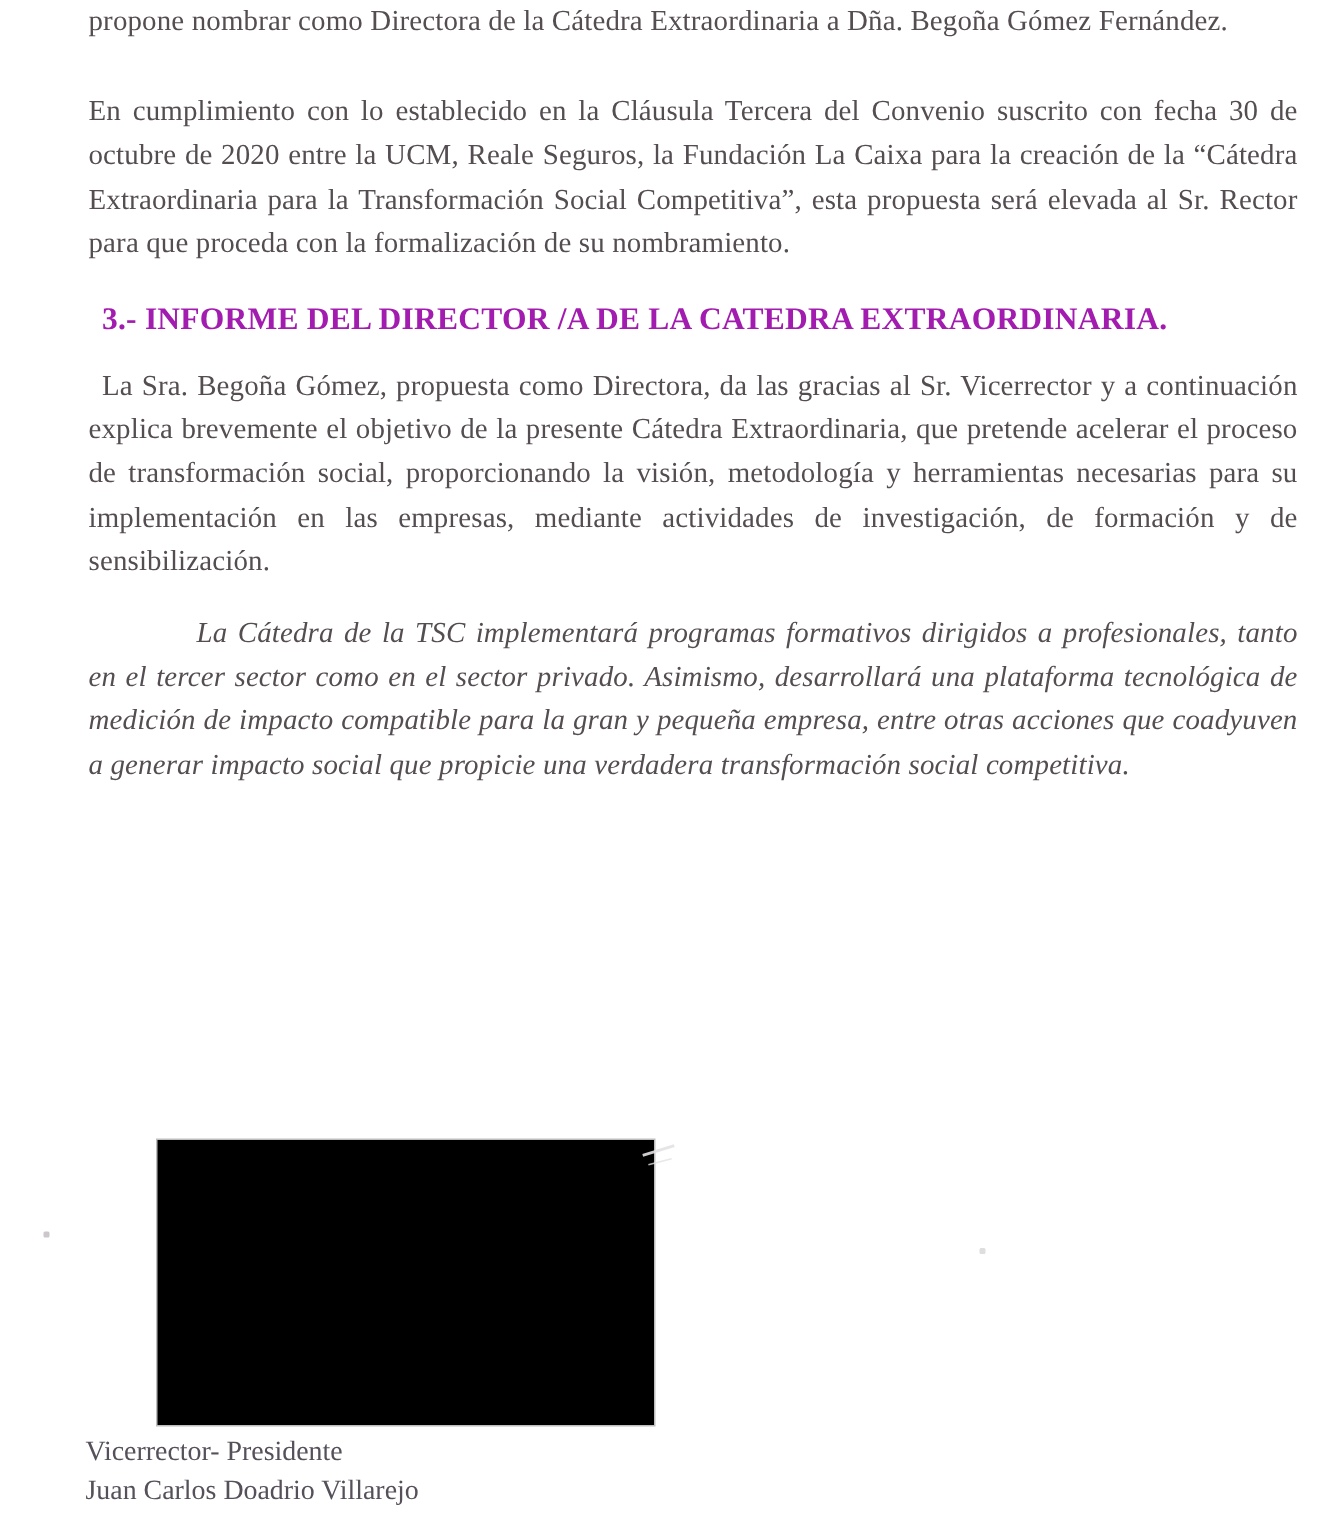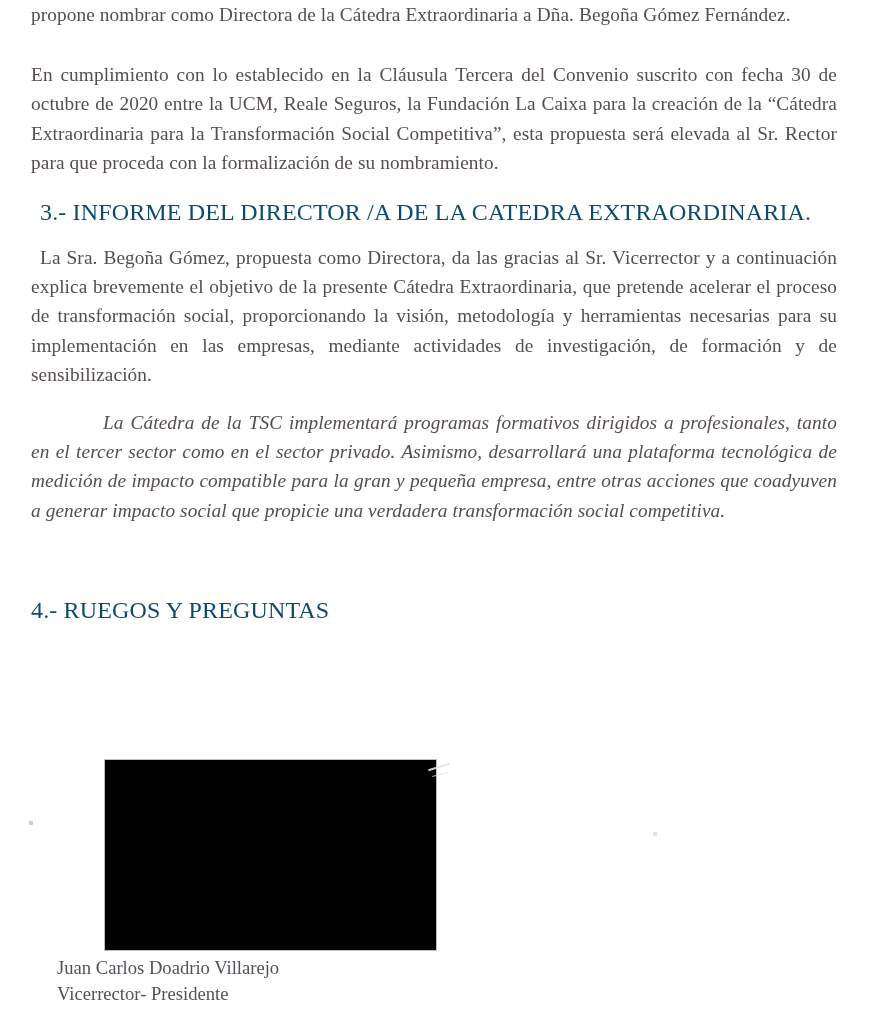--- a/index.html
+++ b/index.html
@@ -12,39 +12,39 @@
   }
   .page {
     position: relative;
     width: 894px;
     height: 1024px;
     background: #ffffff;
     overflow: hidden;
   }
   .content {
     position: absolute;
-    left: 31px;
+    left: 59px;
     top: 0;
     width: 806px;
   }
   p.body-par {
     margin: 0;
     font-size: 19.3px;
     line-height: 29.2px;
     color: #544d51;
     text-align: justify;
     text-justify: inter-word;
     letter-spacing: 0.1px;
   }
   h2.section-heading {
     margin: 0;
-    font-size: 24px;
+    font-size: 21px;
     line-height: 27px;
-    font-weight: normal;
-    color: #0c4a6e;
+    font-weight: bold;
+    color: #a21caf;
     letter-spacing: 0.15px;
   }
   
   .sp-a { height: 31px; }
   .sp-b { height: 22px; }
   .sp-c { height: 17px; }
   .sp-d { height: 19px; }
   .sp-big { height: 72px; }
   .sp-e { height: 22px; }
 
@@ -109,33 +109,32 @@
     <div class="sp-c"></div>
 
     <p class="body-par indent-small">La Sra. Begoña Gómez, propuesta como Directora,  da las gracias al Sr. Vicerrector y a continuación explica brevemente el objetivo de la presente Cátedra Extraordinaria, que pretende acelerar el proceso de transformación social, proporcionando la visión, metodología y herramientas necesarias para su implementación en las empresas, mediante actividades de investigación, de formación y de sensibilización.</p>
 
     <div class="sp-d"></div>
 
     <p class="body-par indent-large">La Cátedra de la TSC implementará programas formativos dirigidos a profesionales, tanto en el tercer sector como en el sector privado. Asimismo, desarrollará una plataforma tecnológica de medición de impacto compatible para la gran y pequeña empresa, entre otras acciones que coadyuven a generar impacto social que propicie una verdadera transformación social competitiva.</p>
 
     <div class="sp-big"></div>
 
-    <h2 class="section-heading">4.- RUEGOS Y PREGUNTAS</h2>
 
     <div class="sp-e"></div>
 
 
   </div>
 
   <div class="redaction-box"></div>
 
   <div class="scan-wisp wisp-1"></div>
   <div class="scan-wisp wisp-2"></div>
 
   <div class="speck speck-left"></div>
   <div class="speck speck-right"></div>
 
   <div class="signature-block">
+    <div class="signature-line">Vicerrector- Presidente</div>
     <div class="signature-line">Juan Carlos Doadrio Villarejo</div>
-    <div class="signature-line">Vicerrector- Presidente</div>
   </div>
 
 </div>
 
 </body></html>

